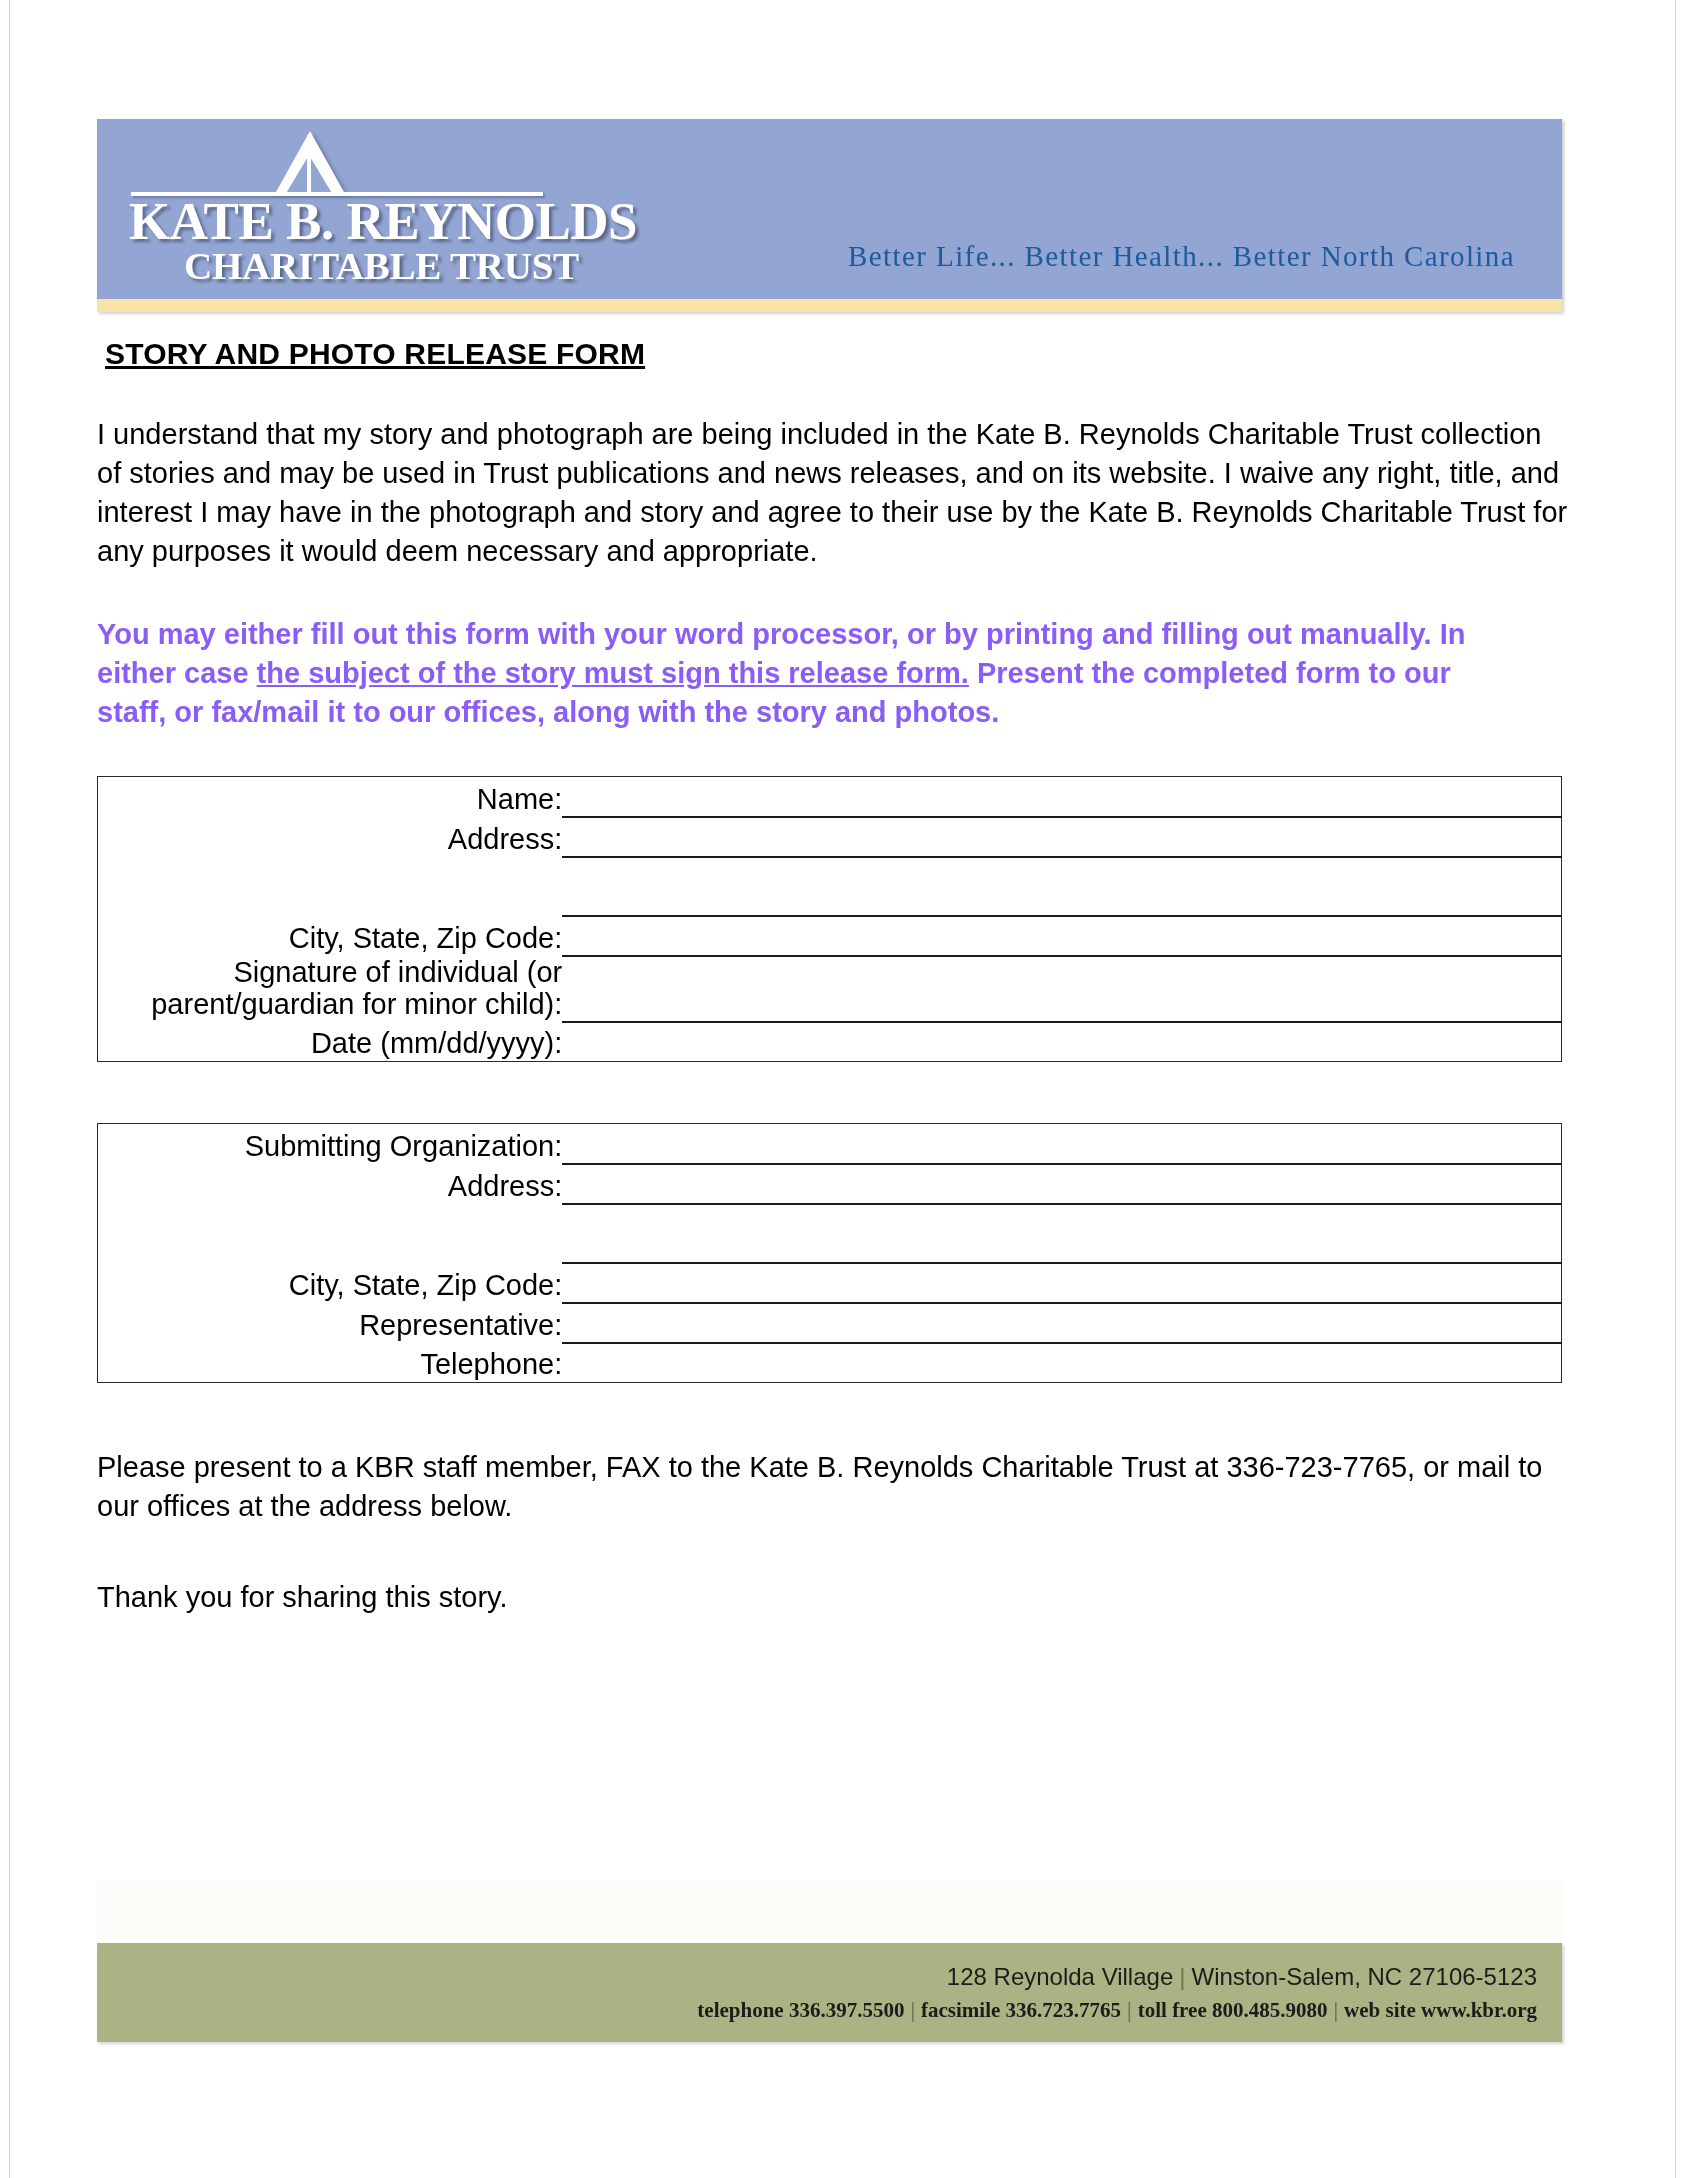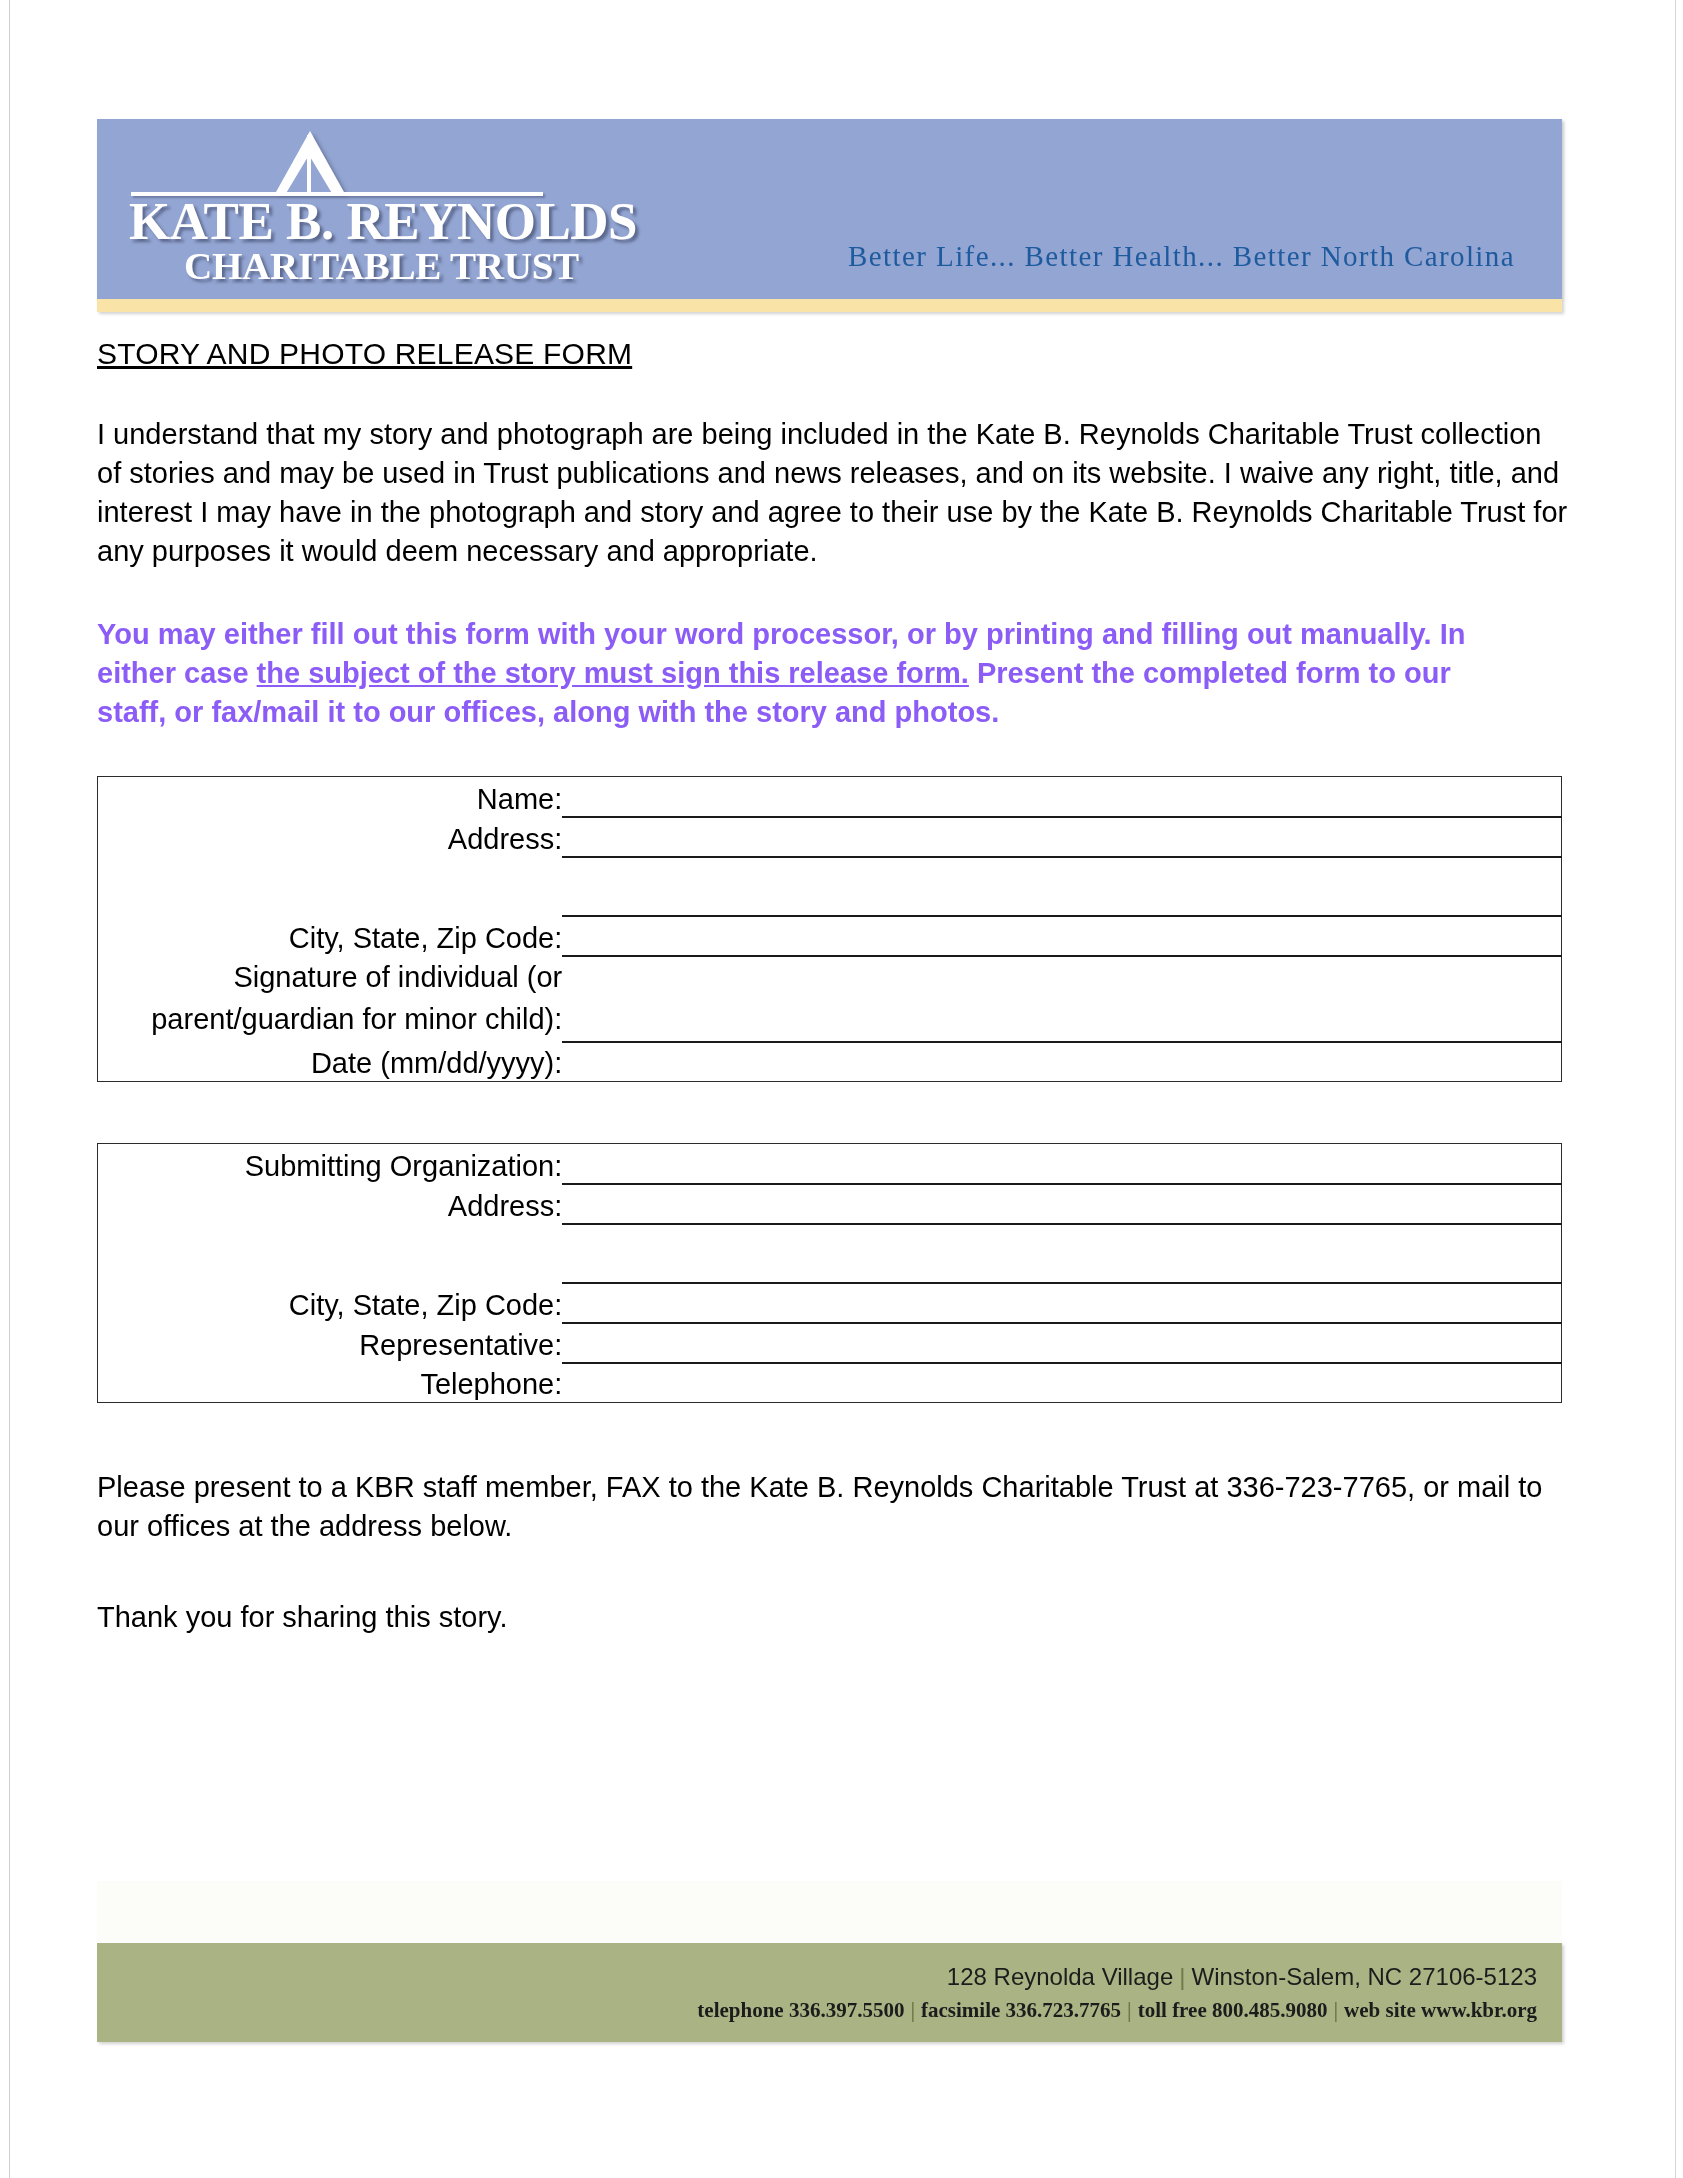--- a/index.html
+++ b/index.html
@@ -128,25 +128,25 @@
   }
 
   
   .content {
     position: absolute;
     left: 97px; top: 337px;
     width: 1475px;
   }
   .form-title {
     font-size: 30px;
-    font-weight: normal;
+    font-weight: bold;
     color: #000000;
     text-decoration: underline;
     letter-spacing: 0.2px;
-    margin: 0 0 44px 0;
+    margin: 0 0 44px 8px;
     display: inline-block;
   }
   .para {
     font-size: 29px;
     line-height: 39px;
     color: #000000;
     margin: 0 0 44px 0;
     max-width: 1475px;
   }
   .para-bold {
@@ -184,21 +184,21 @@
   .cell-field {
     width: 1000px;
     border-bottom: 2px solid #1a1a1a;
     height: 40px;
   }
   .cell-field-last {
     width: 1000px;
     height: 40px;
   }
   .row-blank td { height: 59px; }
-  .row-two .cell-label { line-height: 42px; padding-bottom: 2px; margin-top: 12px; }
+  .row-two .cell-label { line-height: 32px; padding-bottom: 2px; margin-top: 12px; }
 
   .spacer-block { height: 61px; }
 
   
   .footer-bar {
     position: absolute;
     left: 97px; top: 1943px;
     width: 1465px; height: 99px;
     background: #aab383;
     box-shadow: 2px 2px 3px rgba(0,0,0,0.18);

